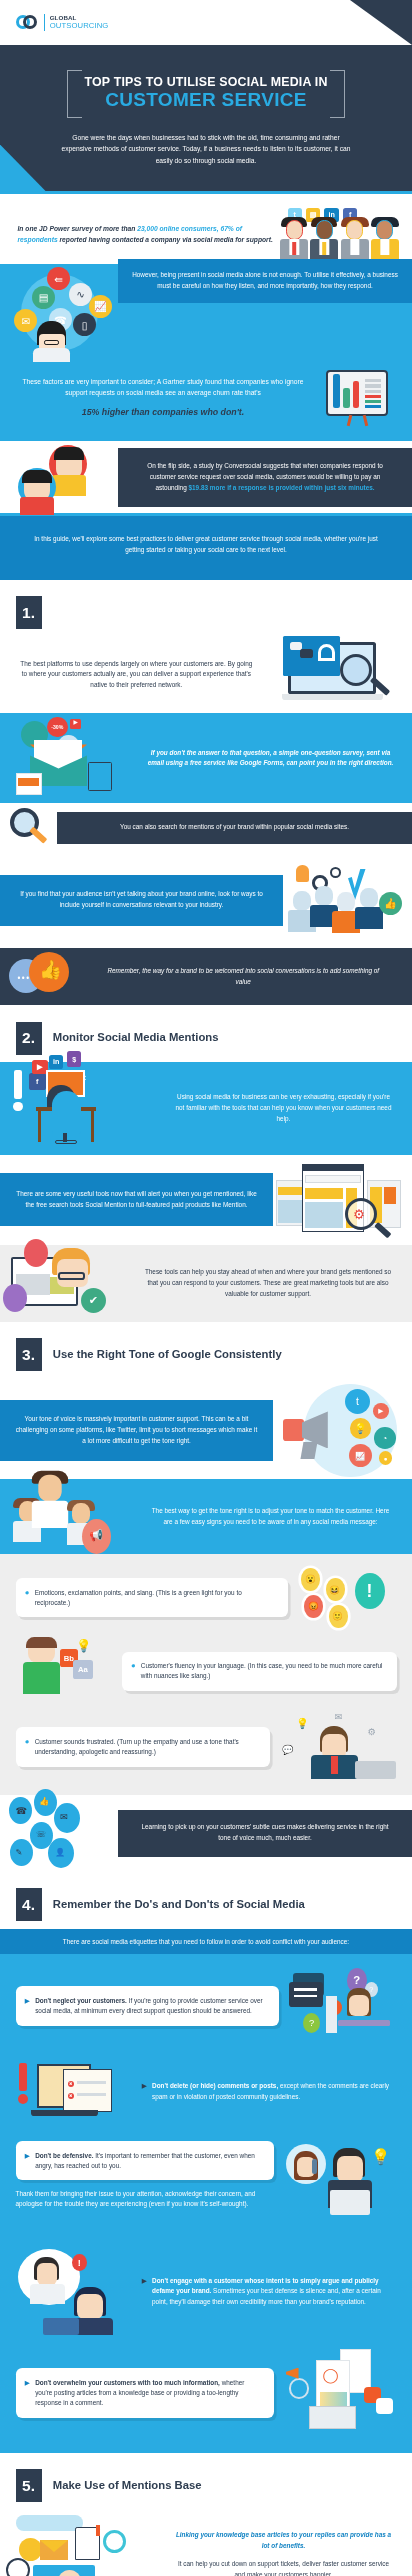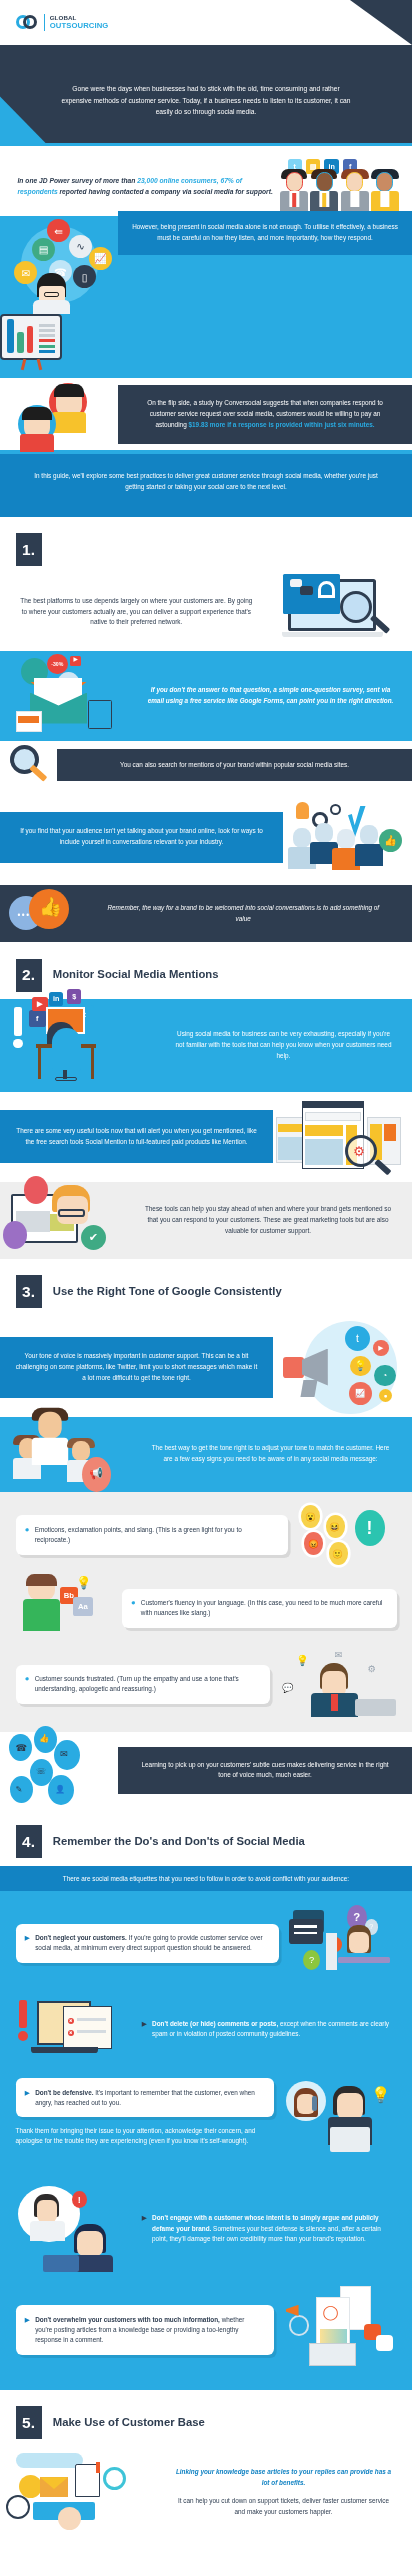--- a/index.html
+++ b/index.html
@@ -25,21 +25,21 @@
   .logo-mark { position: relative; width: 24px; height: 15.5px; }
   .logo-mark .c1, .logo-mark .c2 {
     position: absolute; top: 0; width: 14.4px; height: 14.4px;
     border-radius: 50%; border: 3.1px solid #2e3d50;
   }
   .logo-mark .c1 { left: 0; border-color: #29abe2; }
   .logo-mark .c2 { left: 7.2px; }
   .logo-divider { width: 1px; height: 16.5px; background: #29abe2; }
   .logo-txt { line-height: 1.04; }
   .logo-txt .l1 { font-size: 6.2px; font-weight: bold; color: #2e3d50; letter-spacing: 0.1px;}
-  .logo-txt .l2 { font-size: 7.7px; font-weight: bold; color: #29abe2; letter-spacing: 0.1px;}
+  .logo-txt .l2 { font-size: 7.7px; font-weight: normal; color: #29abe2; letter-spacing: 0.1px;}
 
   
   .hero {
     background: #2e3d50; color: #fff; position: relative;
     padding: 25px 36px 25px; text-align: center;
   }
   .hero .stripe {
     position: absolute; left: 0; bottom: -0.5px; width: 46px; height: 47px;
     background: #29abe2; clip-path: polygon(0 0, 100% 100%, 0 100%);
   }
@@ -136,20 +136,24 @@
       <div class="logo-divider"></div>
       <div class="logo-txt">
         <div class="l1">GLOBAL</div>
         <div class="l2">OUTSOURCING</div>
       </div>
     </div>
   </div>
 
   <div class="hero">
     <div class="stripe"></div>
+    <div class="title-box">
+      <h1>TOP TIPS TO UTILISE SOCIAL MEDIA IN</h1>
+      <h2>CUSTOMER SERVICE</h2>
+    </div>
     <p class="lead">Gone were the days when businesses had to stick with the old, time consuming and rather expensive methods of customer service. Today, if a business needs to listen to its customer, it can easily do so through social media.</p>
   </div>
   <div class="accent-line"></div>
 
   <div class="rowblk band-white" style="padding:13.4px 0 3.1px;">
     <div class="txt italic bold" style="font-size:6.7px; line-height:1.65; padding-right:5.2px;">
       <span>In one JD Power survey of more than </span><span class="sky-text">23,000 online consumers, 67% of respondents</span><span> reported having contacted a company via social media for support.</span>
     </div>
     <div class="art" style="padding-right:13.4px;">
       <div style="display:flex; gap:4.1px; margin-bottom:-2.1px; padding-left:7.2px;">
@@ -207,20 +211,25 @@
         <div style="width:26px;height:17.5px;background:#fbe3cd;border-radius:4.1px;margin:-11.3px auto 0;"></div>
         <div style="width:14.4px;height:5.2px;border:1.5px solid #1d1d1d;border-radius:2.1px;margin:-11.3px auto 0;"></div>
         <div style="width:37px;height:16.5px;background:#eef2f5;border-radius:5.2px 5.2px 0 0;margin-top:3.1px;"></div>
       </div>
       <div class="iconcircle" style="position:absolute;left:89px;top:31px;background:#f7c22b;">📈</div>
     </div>
     <div class="txt band-blue center-txt" style="align-self:flex-start; margin-top:-5.2px; padding:11.3px 13.4px; font-size:6.4px;">However, being present in social media alone is not enough. To utilise it effectively, a business must be careful on how they listen, and more importantly, how they respond.</div>
   </div>
 
   <div class="rowblk band-sky" style="padding-bottom:8.2px;">
+    <div class="txt center-txt">
+
+      <div style="font-size:6.7px; line-height:1.65;">These factors are very important to consider; A Gartner study found that companies who ignore support requests on social media see an average churn rate that's</div>
+      <div class="bold italic dark-text" style="font-size:8.8px; margin-top:7.2px;">15% higher than companies who don't.</div>
+    </div>
     <div class="art chart-board" style="margin-right:24px;">
       <div class="frame">
         <div class="bar" style="height:34px; background:#1283c3;"></div>
         <div class="bar" style="height:20.6px; background:#3faa84;"></div>
         <div class="bar" style="height:27px; background:#e8453c;"></div>
         <div style="flex:1; display:flex; flex-direction:column; gap:2.1px; padding-left:2.1px;">
           <div style="height:3.1px;background:#c7ced4;"></div>
             <div style="height:3.1px;background:#c7ced4;"></div>
           <div style="height:3.1px;background:#c7ced4;"></div>
             <div style="height:3.1px;background:#e8453c;"></div>
@@ -614,21 +623,21 @@
         <div style="position:absolute;left:5.2px;top:29px;width:20.6px;height:20.6px;border:2.6px solid #cfe2ee;border-radius:50%;"></div>
         <div style="position:absolute;left:2.1px;top:18.5px;width:18.5px;height:11.3px;background:#ef7622;clip-path:polygon(0 40%,70% 0,70% 100%,0 60%);"></div>
         <div class="circ" style="width:17.5px;height:15.5px;background:#ef5a28;left:80px;top:38px;border-radius:4.1px;"></div>
         <div class="circ" style="width:17.5px;height:15.5px;background:#fff;left:92px;top:49px;border-radius:4.1px;"></div>
       </div>
     </div>
   </div>
 
   <div class="sec-head">
     <div class="sec-num">5.</div>
-    <div class="sec-title">Make Use of Customer Base</div>
+    <div class="sec-title">Make Use of Mentions Base</div>
   </div>
 
   <div class="rowblk band-white">
     <div class="art" style="width:155px;height:93px;position:relative;">
       <div style="position:absolute;left:15.5px;top:6.2px;width:67px;height:15.5px;background:#bfe5f5;border-radius:7.7px;"></div>
       <div class="circ" style="width:23px;height:23px;background:#f7c22b;left:18.5px;top:29px;"></div>
       <div style="position:absolute;left:40px;top:31px;width:28px;height:19.6px;background:#f0a93c;"></div>
       <div style="position:absolute;left:40px;top:31px;width:28px;height:19.6px;background:#f7c22b;clip-path:polygon(0 0,50% 60%,100% 0);"></div>
       <div style="position:absolute;left:75px;top:17.5px;width:25px;height:33px;background:#fff;border:1.5px solid #2e3d50;border-radius:2.1px 2.1px 0 0;"></div>
       <div style="position:absolute;left:96px;top:15.5px;width:4.1px;height:11.3px;background:#ef5a28;"></div>

